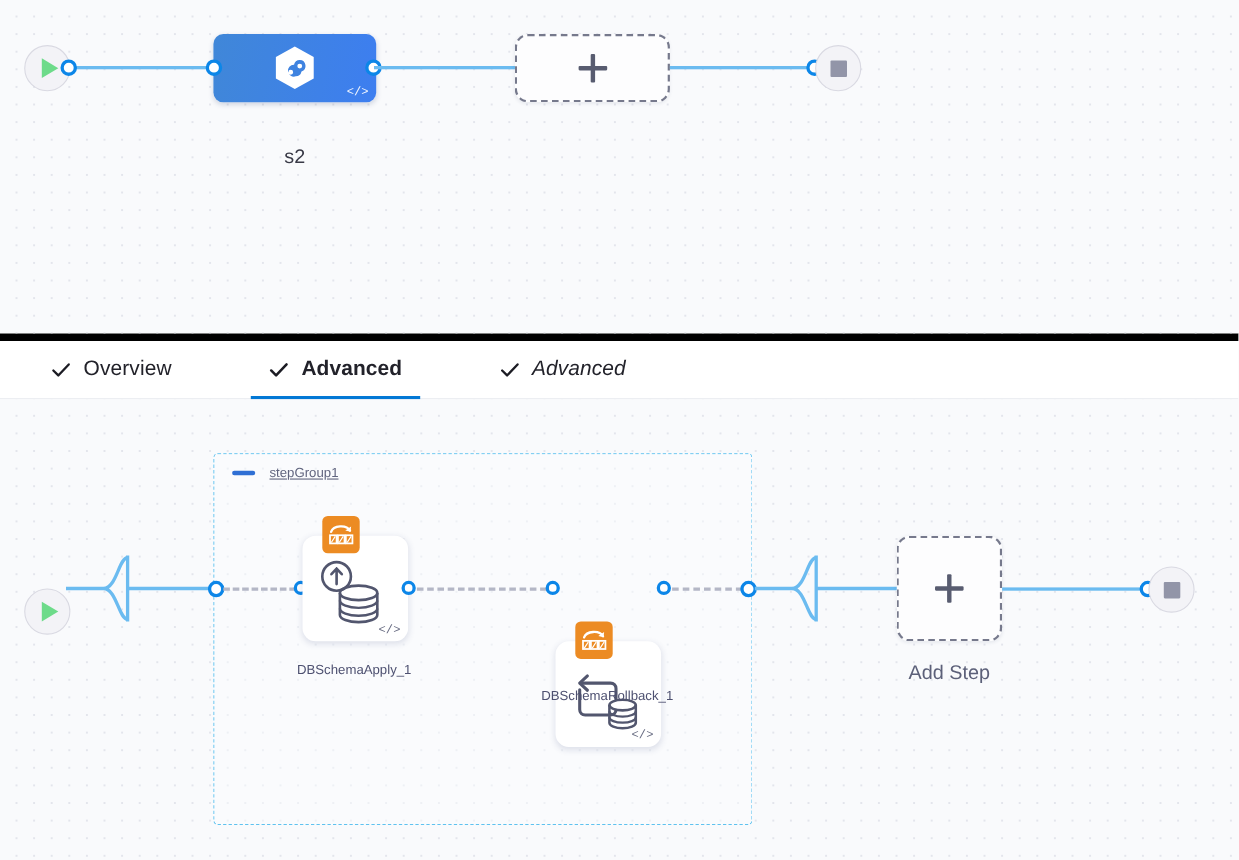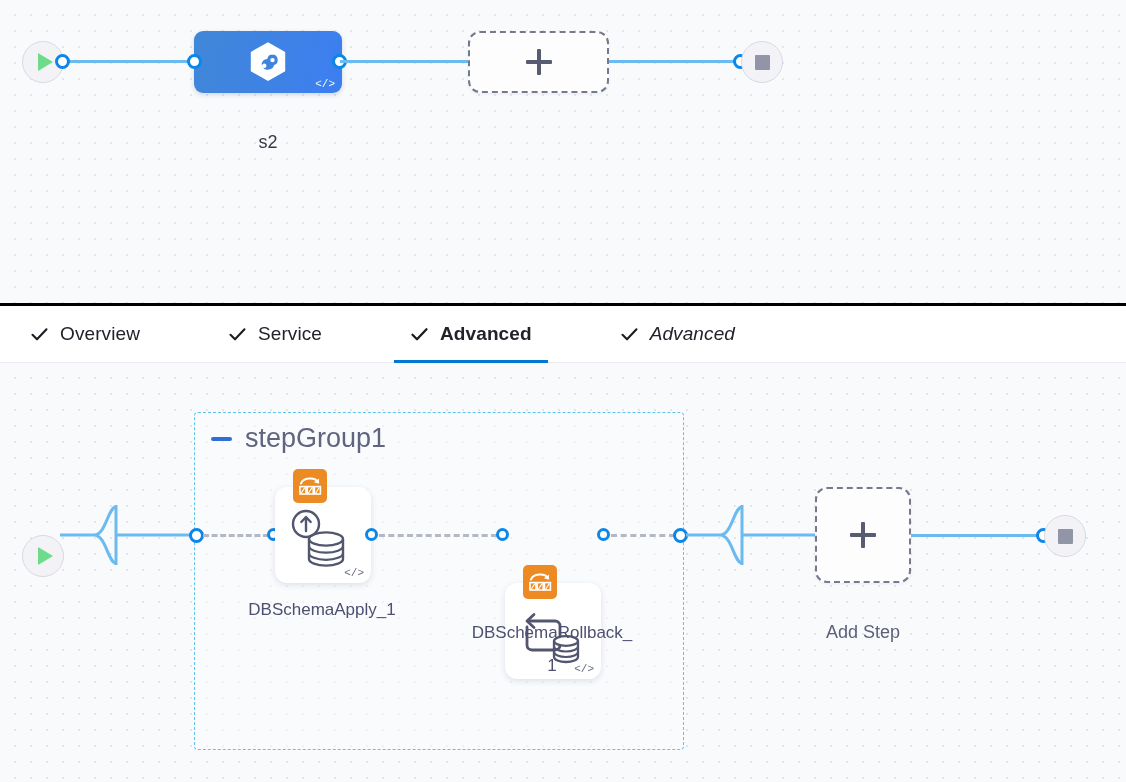--- a/index.html
+++ b/index.html
@@ -31,25 +31,25 @@
   }
 
   .stage-canvas { height: 303px; flex: none; }
   .step-canvas  { flex: 1 1 auto; }
 
   
   .tabbar {
     flex: none;
     height: 60px;
     background: #ffffff;
-    border-top: 3px solid #000000;
+    border-top: 7px solid #000000;
     border-bottom: 1px solid #e8eaef;
     display: flex;
     align-items: stretch;
-    padding-left: 14px;
+    padding-left: 30px;
   }
   .tab {
     display: flex;
     align-items: center;
     gap: 11px;
     padding: 0 16px;
     margin-right: 56px;
     cursor: pointer;
     position: relative;
     color: #22222a;
@@ -165,21 +165,21 @@
   .caption {
     position: absolute;
     text-align: center;
     color: #383946;
     font-size: 18px;
     line-height: 23px;
     white-space: pre-line;
   }
   .caption.step {
     color: #4d5070;
-    font-size: 17px;
+    font-size: 12px;
     line-height: 33px;
     width: 166px;
     word-break: break-all;
   }
   .caption.muted { color: #5c6079; }
 
   
   .stepgroup {
     position: absolute;
     border: 1.6px dashed #5fc2ef;
@@ -193,21 +193,22 @@
     cursor: pointer;
   }
   .collapse-icon {
     width: 21px; height: 4px;
     background: #2f6fd4;
     border-radius: 2px;
     display: inline-block;
   }
   .stepgroup-title {
     color: #60647e;
-    font-size: 27px;
+    font-size: 12px;
+    text-decoration: underline;
   }
 
   
   .step-node {
     width: 96px; height: 96px;
     border-radius: 12px;
     background: #ffffff;
     box-shadow: 0 2px 6px rgba(45,60,110,.14);
     position: relative;
     cursor: pointer;
@@ -276,28 +277,20 @@
   </div>
 
   <div class="tabbar">
     <div class="tab">
       <span class="check">
         <svg width="19" height="19" viewBox="0 0 19 19">
             <path d="M2.5 9.8 L7 14.3 L16.5 4.3" stroke="#1c1c24" stroke-width="2.1" fill="none" stroke-linecap="round" stroke-linejoin="round"></path>
           </svg>
       </span>
       <span>Overview</span>
-    </div>
-    <div class="tab">
-      <span class="check">
-        <svg width="19" height="19" viewBox="0 0 19 19">
-            <path d="M2.5 9.8 L7 14.3 L16.5 4.3" stroke="#1c1c24" stroke-width="2.1" fill="none" stroke-linecap="round" stroke-linejoin="round"></path>
-          </svg>
-      </span>
-      <span>Service</span>
     </div>
     <div class="tab active">
       <span class="check">
         <svg width="19" height="19" viewBox="0 0 19 19">
             <path d="M2.5 9.8 L7 14.3 L16.5 4.3" stroke="#1c1c24" stroke-width="2.3" fill="none" stroke-linecap="round" stroke-linejoin="round"></path>
           </svg>
       </span>
       <span>Advanced</span>
     </div>
     <div class="tab">
@@ -389,21 +382,21 @@
 
     <svg class="abs" style="left:686px; top:140px;" width="132" height="64">
       <path d="M0 32 H34 C46 32 48 60 56 60 M56 4 C48 4 46 32 34 32" stroke="#6bbbf0" stroke-width="3" fill="none"></path>
       <path d="M56 2 V62" stroke="#6bbbf0" stroke-width="3" fill="none"></path>
       <path d="M56 32 H130" stroke="#6bbbf0" stroke-width="3" fill="none"></path>
     </svg>
 
     <div class="abs add-node add-step-node" style="left:815px; top:124px;">
       <div class="plus"></div>
     </div>
-    <div class="abs caption muted" style="left:773px; top:237px; width:180px;margin-top:21px;">Add Step</div>
+    <div class="abs caption muted" style="left:773px; top:237px; width:180px;">Add Step</div>
 
     <div class="abs line" style="left:911px; top:171px; width:135px;"></div>
     <div class="abs dot" style="left:1036px; top:165px;"></div>
 
     <div class="abs terminal" style="left:1044px; top:152px;">
       <div class="stop-sq"></div>
     </div>
   </div>
 </div>
 

